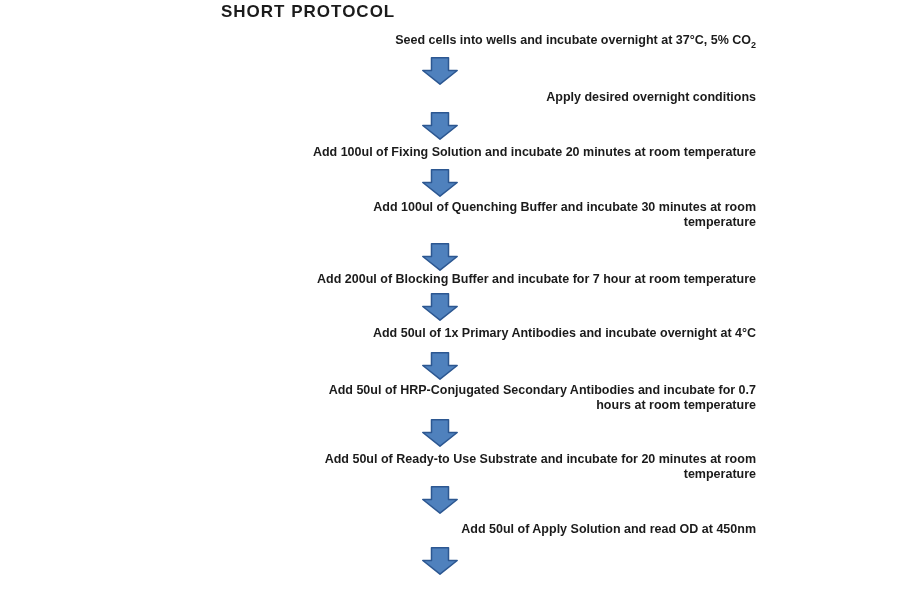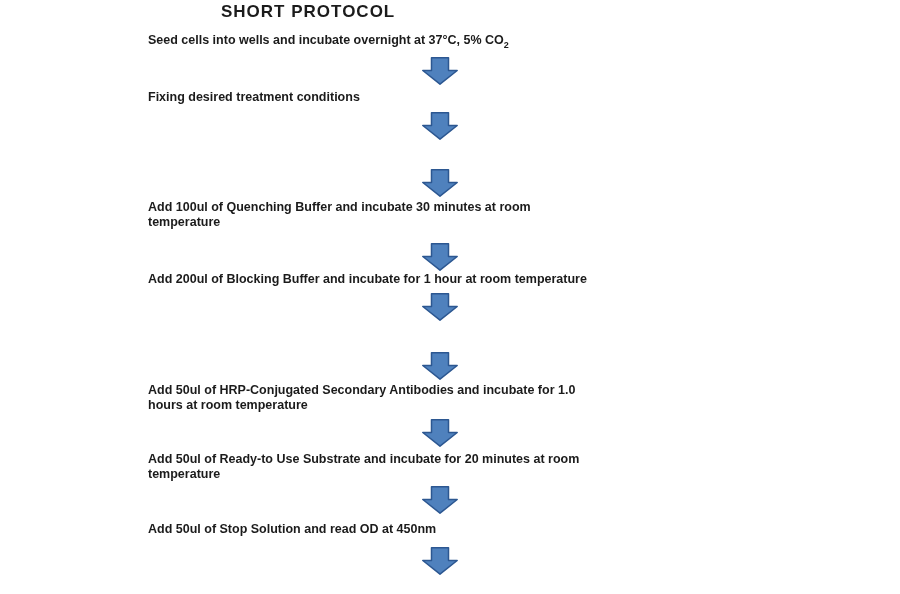--- a/index.html
+++ b/index.html
@@ -33,23 +33,23 @@
   }
   .flow{
     position:absolute;
     left:140px;
     top:0;
     width:600px;
     height:594px;
   }
   .step{
     position:absolute;
-    left:8px;
+    left:16px;
     width:100%;
-    text-align:left;
+    text-align:right;
     font-size:12.5px;
     font-weight:bold;
     line-height:14.5px;
     white-space:pre-line;
   }
   .step sub{
     font-size:9px;
     line-height:0;
   }
   .arrow{
@@ -72,64 +72,66 @@
   <h1 class="title">SHORT PROTOCOL</h1>
 
   <div class="flow">
 
     <div class="step" style="top:33px"><span>Seed cells into wells and incubate overnight at 37°C, 5% CO</span><sub>2</sub></div>
 
     <svg class="arrow" style="top:57px" width="36" height="28" viewBox="0 0 36 28">
         <polygon points="9.5,0.8 26.5,0.8 26.5,13.5 35.2,13.5 18,27.2 0.8,13.5 9.5,13.5"></polygon>
       </svg>
 
-    <div class="step" style="top:90px">Fixing desired treatment conditions</div>
+    <div class="step" style="top:90px">Apply desired overnight conditions</div>
 
     <svg class="arrow" style="top:112px" width="36" height="28" viewBox="0 0 36 28">
         <polygon points="9.5,0.8 26.5,0.8 26.5,13.5 35.2,13.5 18,27.2 0.8,13.5 9.5,13.5"></polygon>
       </svg>
 
+    <div class="step" style="top:145px">Add 100ul of Fixing Solution and incubate 20 minutes at room temperature</div>
 
     <svg class="arrow" style="top:169px" width="36" height="28" viewBox="0 0 36 28">
         <polygon points="9.5,0.8 26.5,0.8 26.5,13.5 35.2,13.5 18,27.2 0.8,13.5 9.5,13.5"></polygon>
       </svg>
 
     <div class="step" style="top:200px">Add 100ul of Quenching Buffer and incubate 30 minutes at room
 temperature</div>
 
     <svg class="arrow" style="top:243px" width="36" height="28" viewBox="0 0 36 28">
         <polygon points="9.5,0.8 26.5,0.8 26.5,13.5 35.2,13.5 18,27.2 0.8,13.5 9.5,13.5"></polygon>
       </svg>
 
-    <div class="step" style="top:272px">Add 200ul of Blocking Buffer and incubate for 1 hour at room temperature</div>
+    <div class="step" style="top:272px">Add 200ul of Blocking Buffer and incubate for 7 hour at room temperature</div>
 
     <svg class="arrow" style="top:293px" width="36" height="28" viewBox="0 0 36 28">
         <polygon points="9.5,0.8 26.5,0.8 26.5,13.5 35.2,13.5 18,27.2 0.8,13.5 9.5,13.5"></polygon>
       </svg>
 
+    <div class="step" style="top:326px">Add 50ul of 1x Primary Antibodies and incubate overnight at 4°C</div>
 
     <svg class="arrow" style="top:352px" width="36" height="28" viewBox="0 0 36 28">
         <polygon points="9.5,0.8 26.5,0.8 26.5,13.5 35.2,13.5 18,27.2 0.8,13.5 9.5,13.5"></polygon>
       </svg>
 
-    <div class="step" style="top:383px">Add 50ul of HRP-Conjugated Secondary Antibodies and incubate for 1.0
+    <div class="step" style="top:383px">Add 50ul of HRP-Conjugated Secondary Antibodies and incubate for 0.7
 hours at room temperature</div>
 
     <svg class="arrow" style="top:419px" width="36" height="28" viewBox="0 0 36 28">
         <polygon points="9.5,0.8 26.5,0.8 26.5,13.5 35.2,13.5 18,27.2 0.8,13.5 9.5,13.5"></polygon>
       </svg>
 
     <div class="step" style="top:452px">Add 50ul of Ready-to Use Substrate and incubate for 20 minutes at room
 temperature</div>
 
     <svg class="arrow" style="top:486px" width="36" height="28" viewBox="0 0 36 28">
         <polygon points="9.5,0.8 26.5,0.8 26.5,13.5 35.2,13.5 18,27.2 0.8,13.5 9.5,13.5"></polygon>
       </svg>
 
-    <div class="step" style="top:522px">Add 50ul of Stop Solution and read OD at 450nm</div>
+    <div class="step" style="top:522px">Add 50ul of Apply Solution and read OD at 450nm</div>
 
     <svg class="arrow" style="top:547px" width="36" height="28" viewBox="0 0 36 28">
         <polygon points="9.5,0.8 26.5,0.8 26.5,13.5 35.2,13.5 18,27.2 0.8,13.5 9.5,13.5"></polygon>
       </svg>
 
 
   </div>
 </div>
 
 </body></html>

